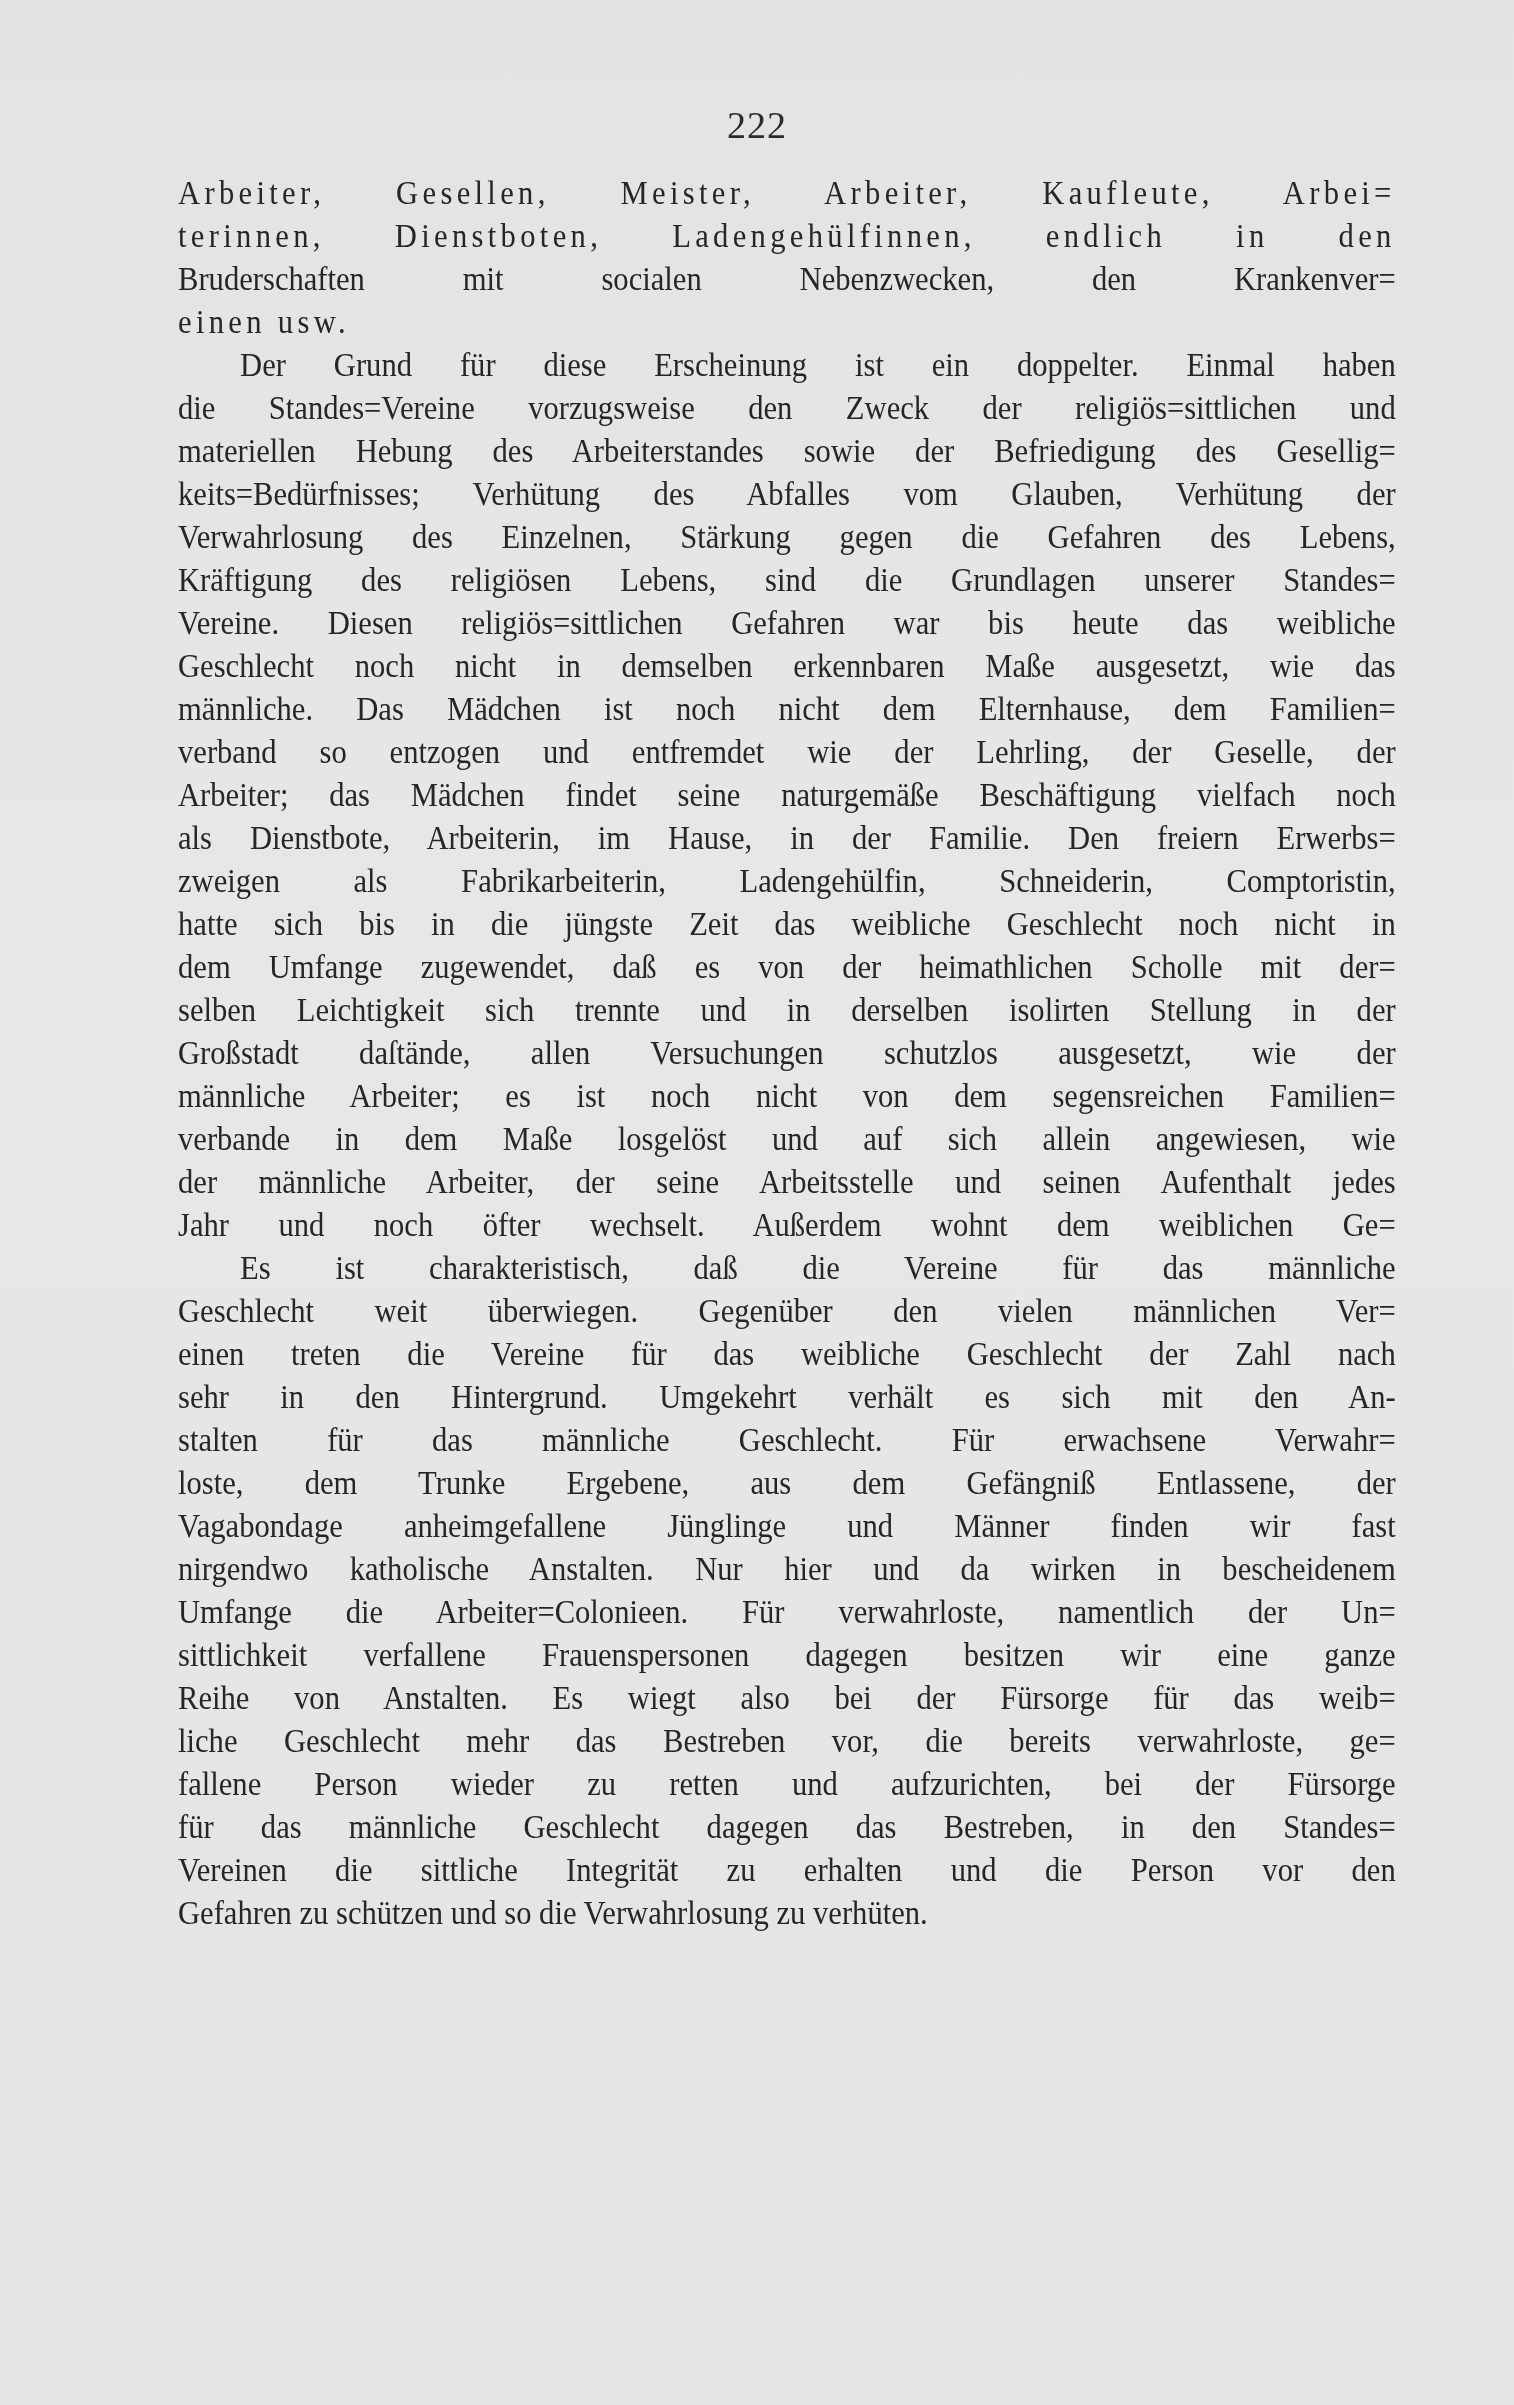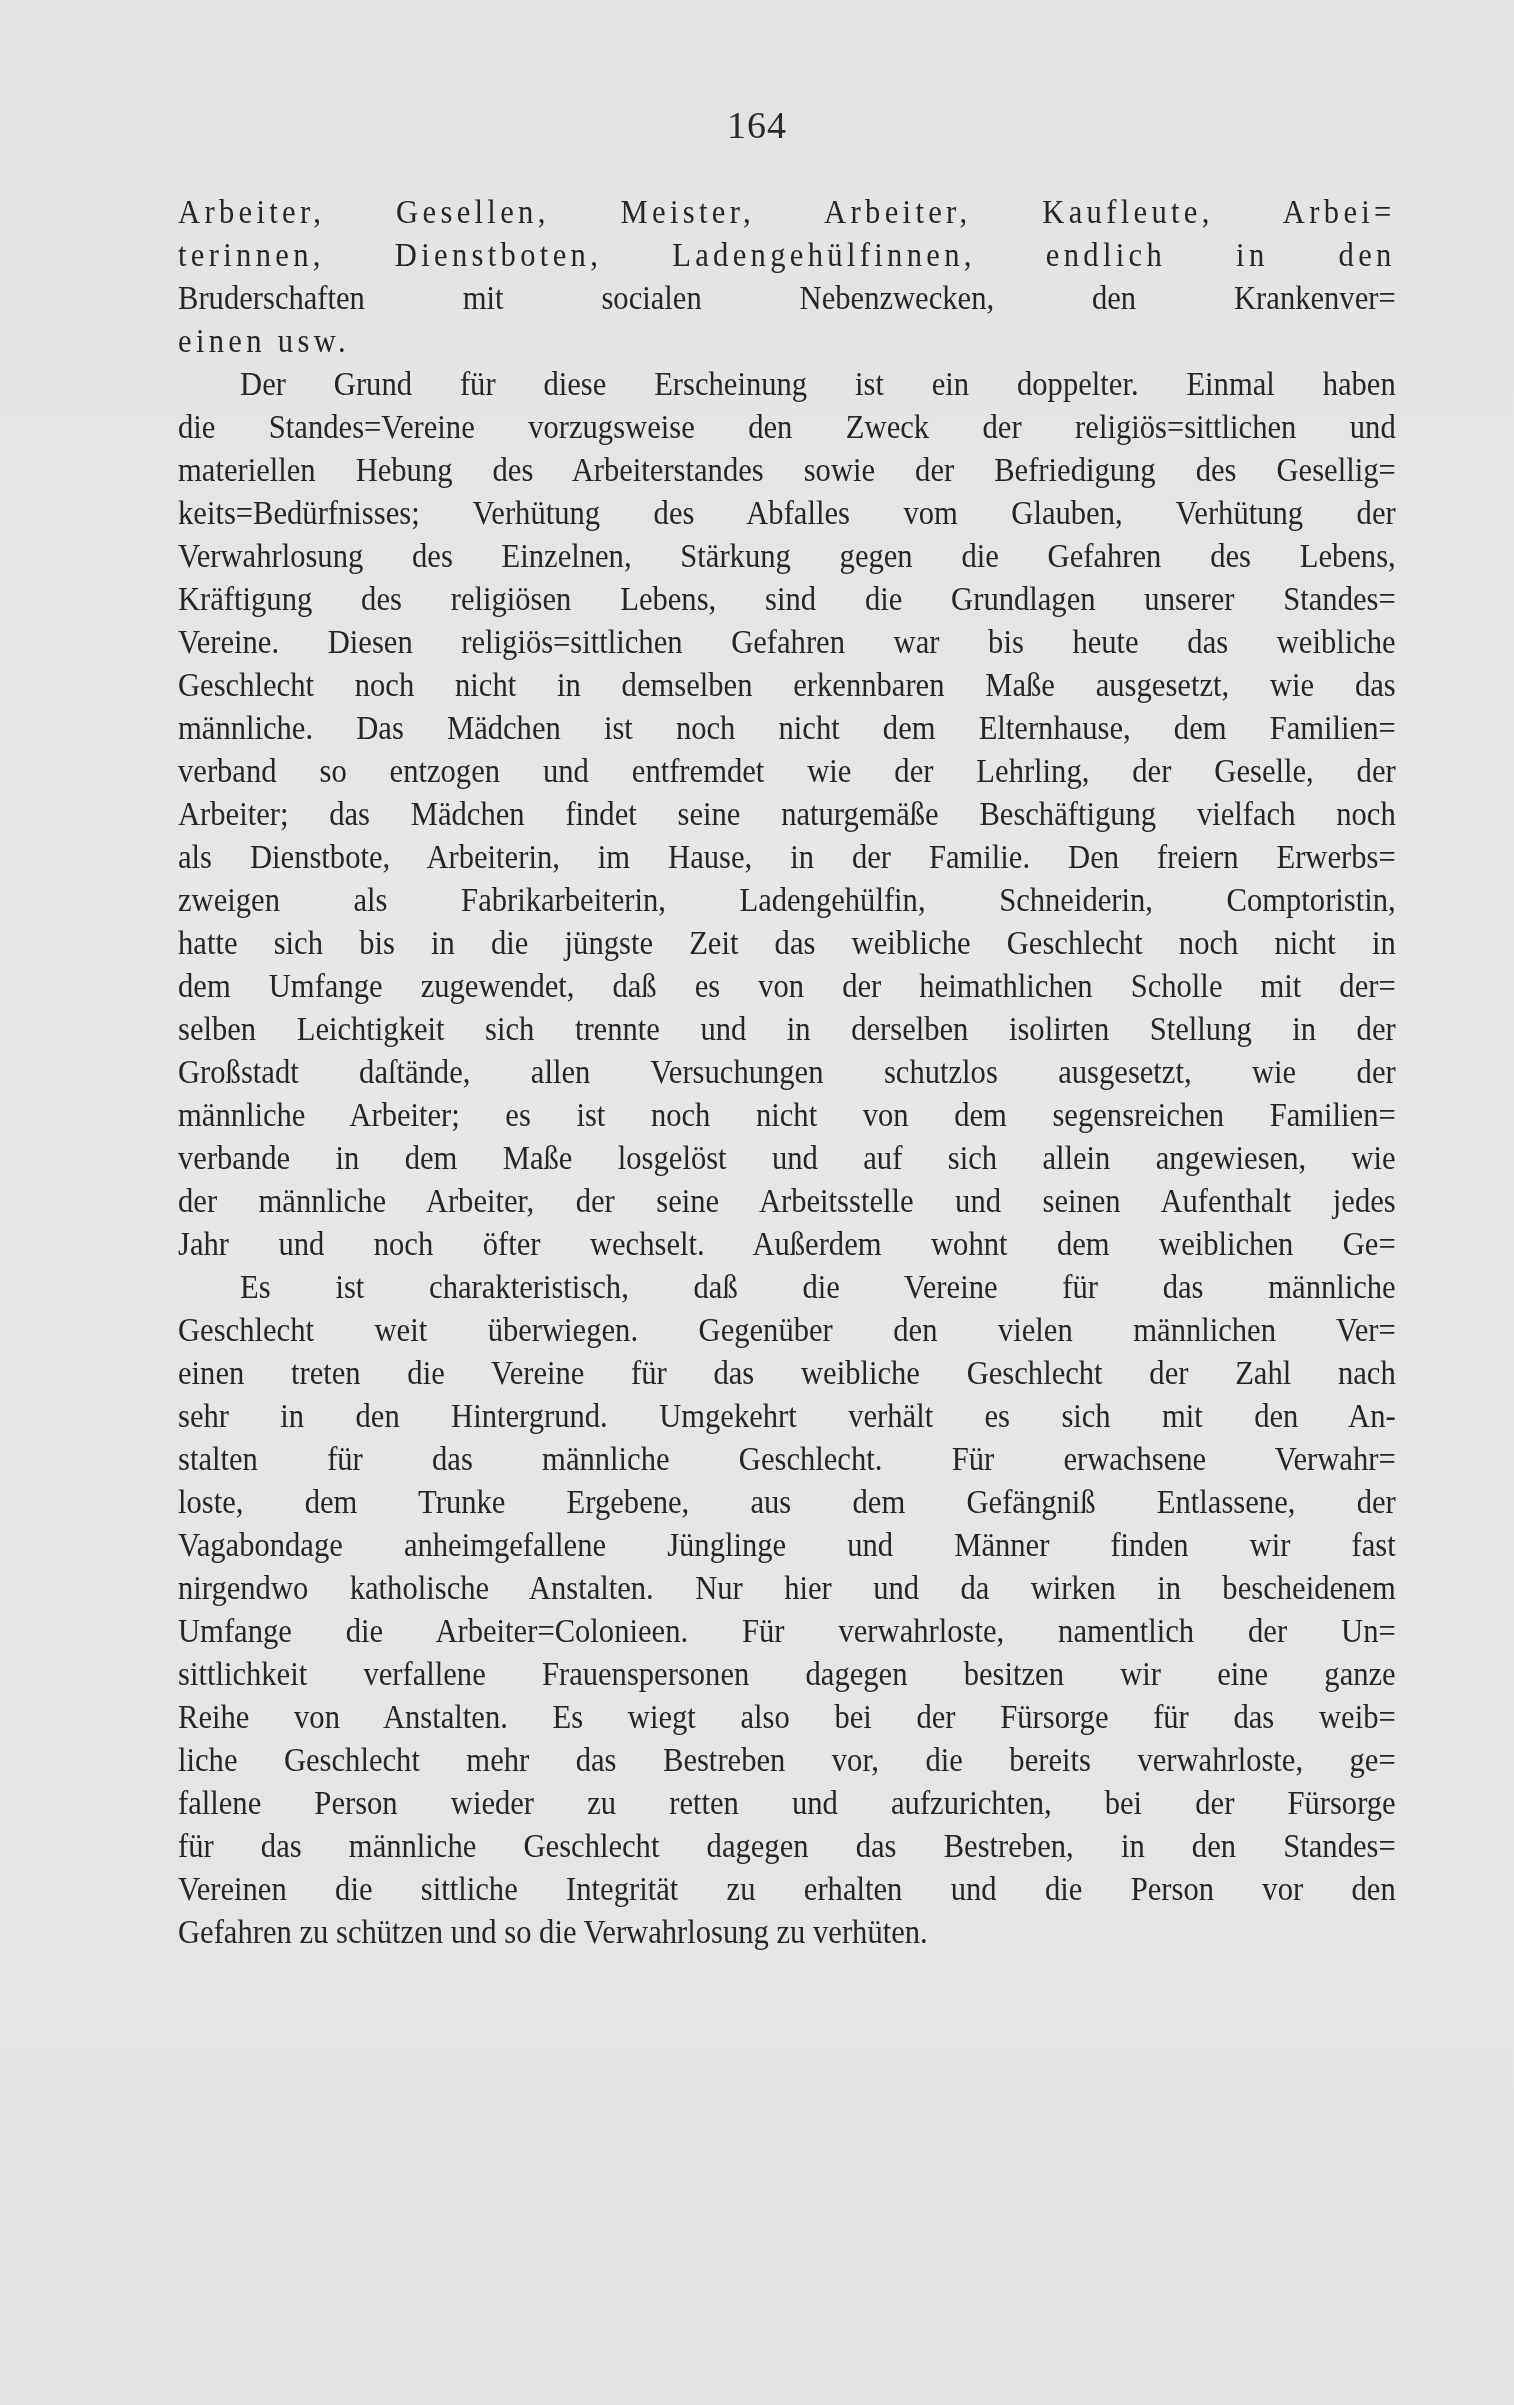--- a/index.html
+++ b/index.html
@@ -29,21 +29,21 @@
       width: 1514px;
       text-align: center;
       font-family: "Liberation Serif", serif;
       font-size: 38px;
       letter-spacing: 1px;
       color: #2a2a2a;
     }
     .text-block {
       position: absolute;
       left: 178px;
-      top: 190px;
+      top: 171px;
       width: 1218px;
     }
     .line {
       height: 43px;
       line-height: 43px;
       font-family: "Liberation Serif", serif;
       font-size: 34px;
       color: #262626;
       white-space: nowrap;
       text-align: justify;
@@ -60,21 +60,21 @@
       box-sizing: border-box;
     }
     .spaced {
       letter-spacing: 4.8px;
     }
   </style>
 </head>
 <body>
 
 <div class="page">
-  <div class="page-number">164</div>
+  <div class="page-number">222</div>
 
   <div class="text-block">
 
     <div>
       <div class="line spaced">Arbeiter, Gesellen, Meister, Arbeiter, Kaufleute, Arbei=</div>
       <div class="line spaced">terinnen, Dienstboten, Ladengehülfinnen, endlich in den</div>
       <div class="line">Bruderschaften mit socialen Nebenzwecken, den Krankenver=</div>
       <div class="line last spaced">einen usw.</div>
     </div>
 

